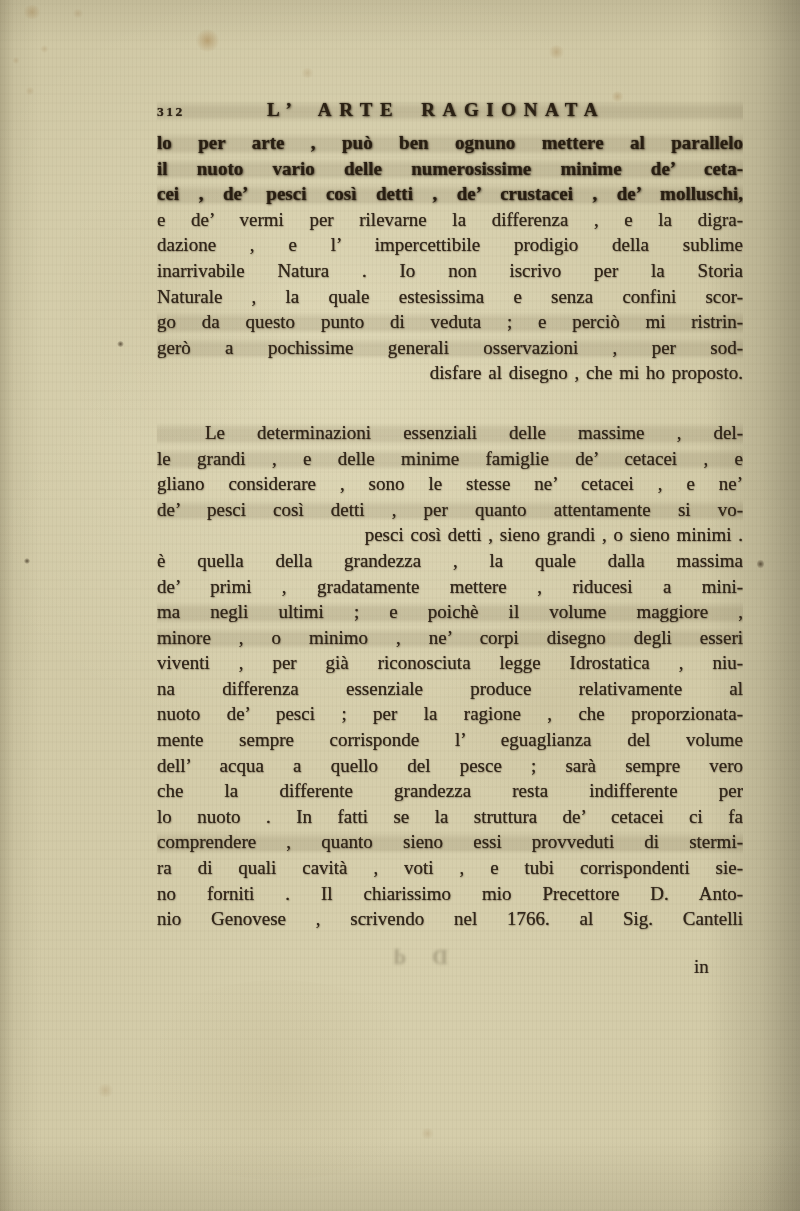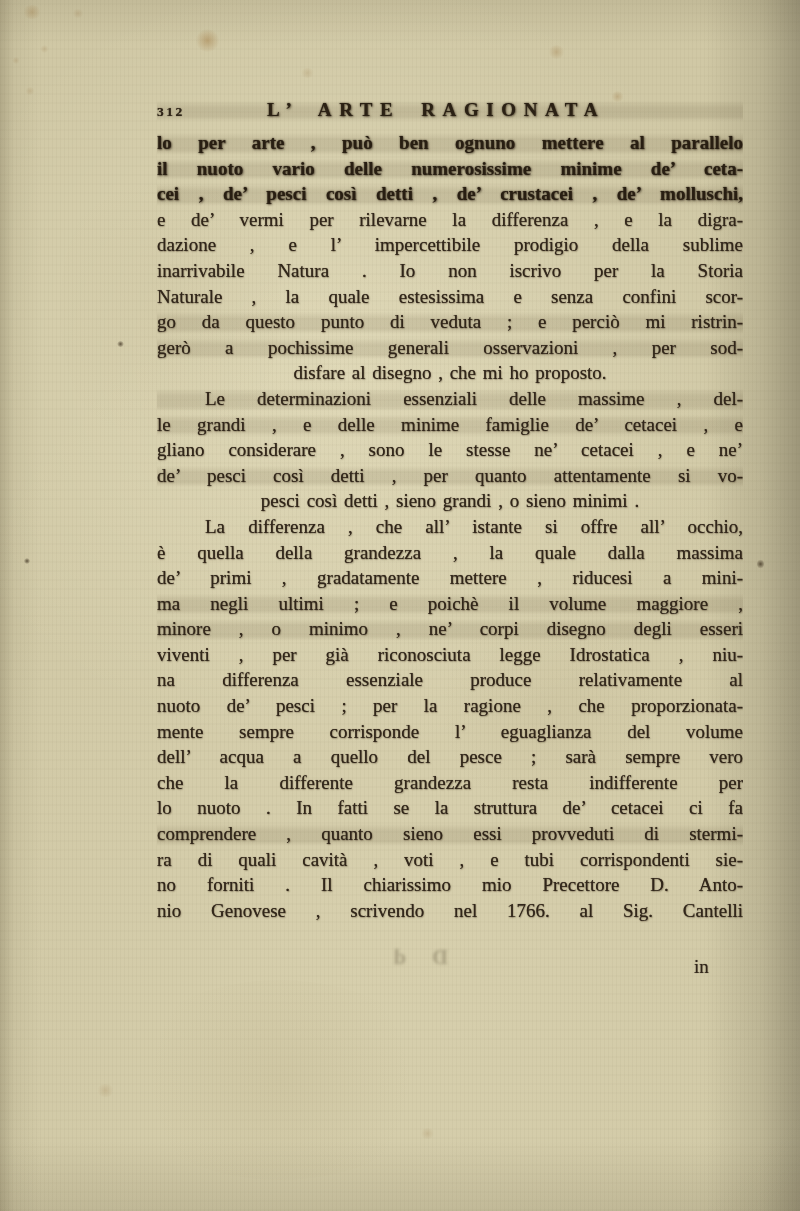--- a/index.html
+++ b/index.html
@@ -46,23 +46,23 @@
     color:#31261a;
     word-spacing:2px;
   }
   .line{
     height:25.6px;overflow:hidden;
     text-align:justify;
     white-space:normal;
     text-shadow:0 0 0.8px rgba(49,38,26,0.75), 0.6px 0.9px 1.4px rgba(72,57,36,0.40);
   }
   .line::after{content:"";display:inline-block;width:100%;height:0;}
-  .line.no-justify{text-align:center;}
+  .line.no-justify{text-align:right;}
   .line.no-justify::after{content:none;}
-  .line.indent{text-indent:48px;}
+  .line.indent{text-indent:48px;margin-top:34px;}
   .line.heavy{
     color:#281e12;
     text-shadow:0 0 1.6px rgba(40,30,18,0.9), 1px 1.1px 2.2px rgba(55,42,25,0.55);
     font-weight:bold;
   }
   .line.smudge{
     background:linear-gradient(to bottom, rgba(0,0,0,0) 10%, rgba(85,72,45,0.13) 38%, rgba(85,72,45,0.13) 78%, rgba(0,0,0,0) 96%);
   }
   .catchword{
     position:absolute;left:694px;top:956px;
@@ -140,21 +140,20 @@
       <div class="line">inarrivabile Natura . Io non iscrivo per la Storia</div>
       <div class="line">Naturale , la quale estesissima e senza confini scor-</div>
       <div class="line smudge">go da questo punto di veduta ; e perciò mi ristrin-</div>
       <div class="line smudge">gerò a pochissime generali osservazioni , per sod-</div>
       <div class="line no-justify">disfare al disegno , che mi ho proposto.</div>
       <div class="line indent smudge">Le determinazioni essenziali delle massime , del-</div>
       <div class="line smudge">le grandi , e delle minime famiglie de’ cetacei , e</div>
       <div class="line">gliano considerare , sono le stesse ne’ cetacei , e ne’</div>
       <div class="line smudge">de’ pesci così detti , per quanto attentamente si vo-</div>
       <div class="line no-justify">pesci così detti , sieno grandi , o sieno minimi .</div>
-      <div class="line indent">La differenza , che all’ istante si offre all’ occhio,</div>
       <div class="line">è quella della grandezza , la quale dalla massima</div>
       <div class="line">de’ primi , gradatamente mettere , riducesi a mini-</div>
       <div class="line smudge">ma negli ultimi ; e poichè il volume maggiore ,</div>
       <div class="line smudge">minore , o minimo , ne’ corpi disegno degli esseri</div>
       <div class="line">viventi , per già riconosciuta legge Idrostatica , niu-</div>
       <div class="line">na differenza essenziale produce relativamente al</div>
       <div class="line">nuoto de’ pesci ; per la ragione , che proporzionata-</div>
       <div class="line">mente sempre corrisponde l’ eguaglianza del volume</div>
       <div class="line">dell’ acqua a quello del pesce ; sarà sempre vero</div>
       <div class="line">che la differente grandezza resta indifferente per</div>

